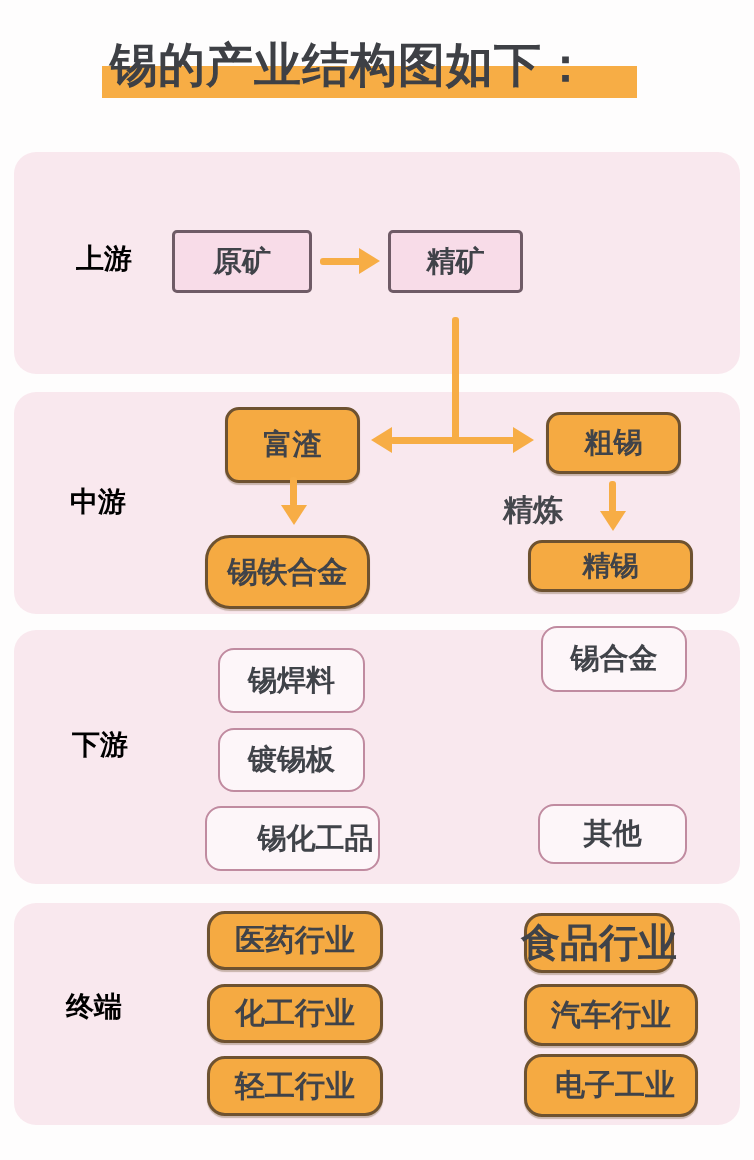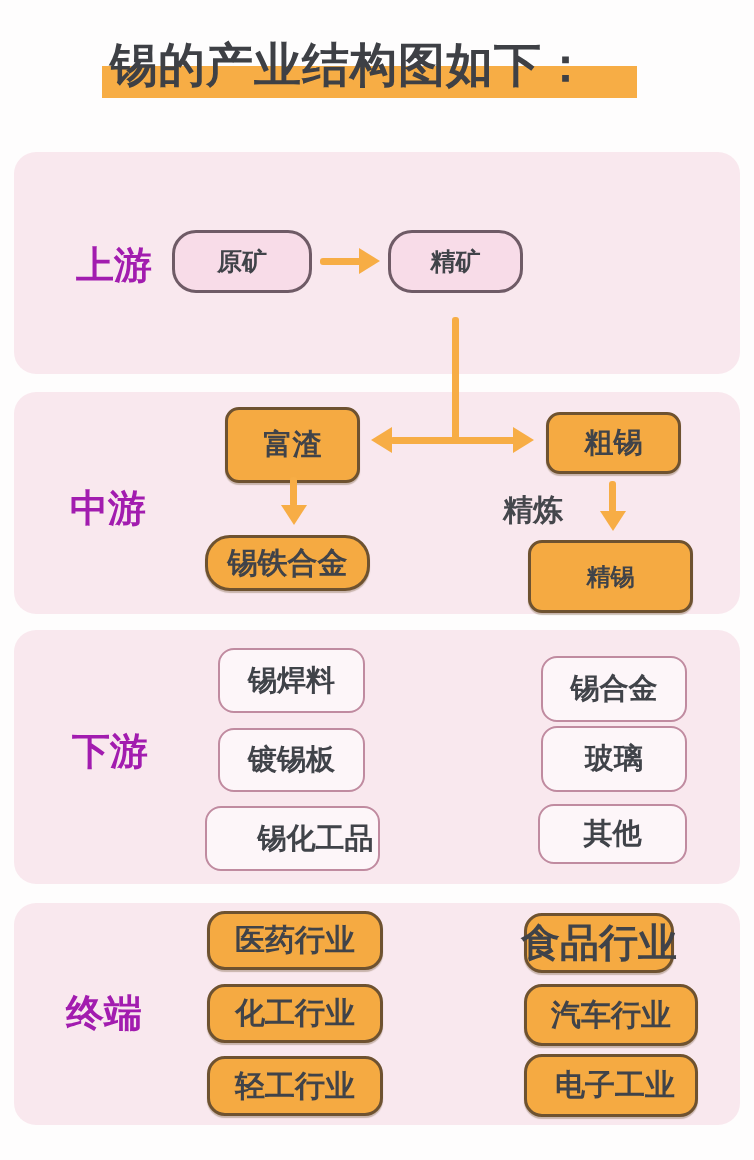--- a/index.html
+++ b/index.html
@@ -23,25 +23,25 @@
   }
   .abs{position:absolute;}
   .title-highlight{left:102px;top:66px;width:535px;height:32px;background:var(--accent);}
   .title{left:110px;top:34px;width:560px;margin:0;font-size:47px;font-weight:900;
     letter-spacing:1px;color:#3e4045;white-space:nowrap;}
   .card{left:14px;width:726px;background:var(--card-bg);border-radius:22px;}
   .card-upstream{top:152px;height:222px;}
   .card-midstream{top:392px;height:222px;}
   .card-downstream{top:630px;height:254px;}
   .card-terminal{top:903px;height:222px;}
-  .stage-label{font-size:38px;font-weight:900;color:#a21caf;white-space:nowrap;}
+  .stage-label{font-size:28px;font-weight:900;color:#000000;white-space:nowrap;}
   .node{display:flex;align-items:center;justify-content:center;
     font-weight:900;white-space:nowrap;box-sizing:border-box;}
   .node-pink{background:var(--pink-fill);border:3px solid var(--pink-border);
-    border-radius:24px;font-size:25px;}
+    border-radius:5px;font-size:29px;}
   .node-orange{background:var(--orange-fill);border:3px solid var(--orange-border);
     border-radius:14px;font-size:29px;box-shadow:0 2px 1px rgba(110,82,48,.35);}
   .node-light{background:var(--light-fill);border:2.5px solid var(--light-border);
     border-radius:16px;font-size:29px;}
   .r18{border-radius:18px;}
   .small-label{font-size:30px;font-weight:900;color:#45474c;white-space:nowrap;}
   
   .bar{position:absolute;background:var(--accent);border-radius:3px;}
   .head{position:absolute;width:0;height:0;}
   .head-right{border-top:13px solid transparent;border-bottom:13px solid transparent;
@@ -65,29 +65,28 @@
   <div class="abs card card-terminal"></div>
 
   <div class="abs stage-label" style="left:76px;top:240px;">上游</div>
   <div class="abs node node-pink" style="left:172px;top:230px;width:140px;height:63px;">原矿</div>
   <div class="abs node node-pink" style="left:388px;top:230px;width:135px;height:63px;">精矿</div>
 
   <div class="abs stage-label" style="left:70px;top:483px;">中游</div>
   <div class="abs node node-orange" style="left:225px;top:407px;width:135px;height:76px;">富渣</div>
   <div class="abs node node-orange" style="left:546px;top:412px;width:135px;height:62px;">粗锡</div>
   <div class="abs small-label" style="left:503px;top:490px;">精炼</div>
-  <div class="abs node node-orange" style="left:205px;top:535px;width:165px;height:56px;font-size:30px;border-radius:25px;">锡铁合金</div>
-  <div class="abs node node-orange" style="left:528px;top:540px;width:165px;height:73px;font-size:24px;">精锡</div>
+  <div class="abs node node-orange" style="left:205px;top:535px;width:165px;height:74px;font-size:30px;border-radius:25px;">锡铁合金</div>
+  <div class="abs node node-orange" style="left:528px;top:540px;width:165px;height:52px;font-size:28px;">精锡</div>
 
   <div class="abs stage-label" style="left:72px;top:726px;">下游</div>
   <div class="abs node node-light" style="left:218px;top:648px;width:147px;height:65px;">锡焊料</div>
   <div class="abs node node-light" style="left:218px;top:728px;width:147px;height:64px;">镀锡板</div>
   <div class="abs node node-light" style="left:205px;top:806px;width:175px;height:65px;padding-left:46px;">锡化工品</div>
-  <div class="abs node node-light" style="left:541px;top:656px;width:146px;height:66px;">锡合金</div>
-  <div class="abs node node-light" style="left:541px;top:726px;width:146px;height:66px;">玻璃</div>
+  <div class="abs node node-light" style="left:541px;top:626px;width:146px;height:66px;">锡合金</div>
   <div class="abs node node-light" style="left:538px;top:804px;width:149px;height:60px;">其他</div>
 
   <div class="abs stage-label" style="left:66px;top:988px;">终端</div>
   <div class="abs node node-orange r18" style="left:207px;top:911px;width:176px;height:59px;font-size:30px;">医药行业</div>
   <div class="abs node node-orange r18" style="left:207px;top:984px;width:176px;height:59px;font-size:30px;">化工行业</div>
   <div class="abs node node-orange r18" style="left:207px;top:1056px;width:176px;height:60px;font-size:30px;">轻工行业</div>
   <div class="abs node node-orange r18" style="left:524px;top:913px;width:150px;height:60px;font-size:39px;">食品行业</div>
   <div class="abs node node-orange r18" style="left:524px;top:984px;width:174px;height:62px;font-size:30px;">汽车行业</div>
   <div class="abs node node-orange r18" style="left:524px;top:1054px;width:174px;height:63px;font-size:30px;padding-left:8px;">电子工业</div>
 

